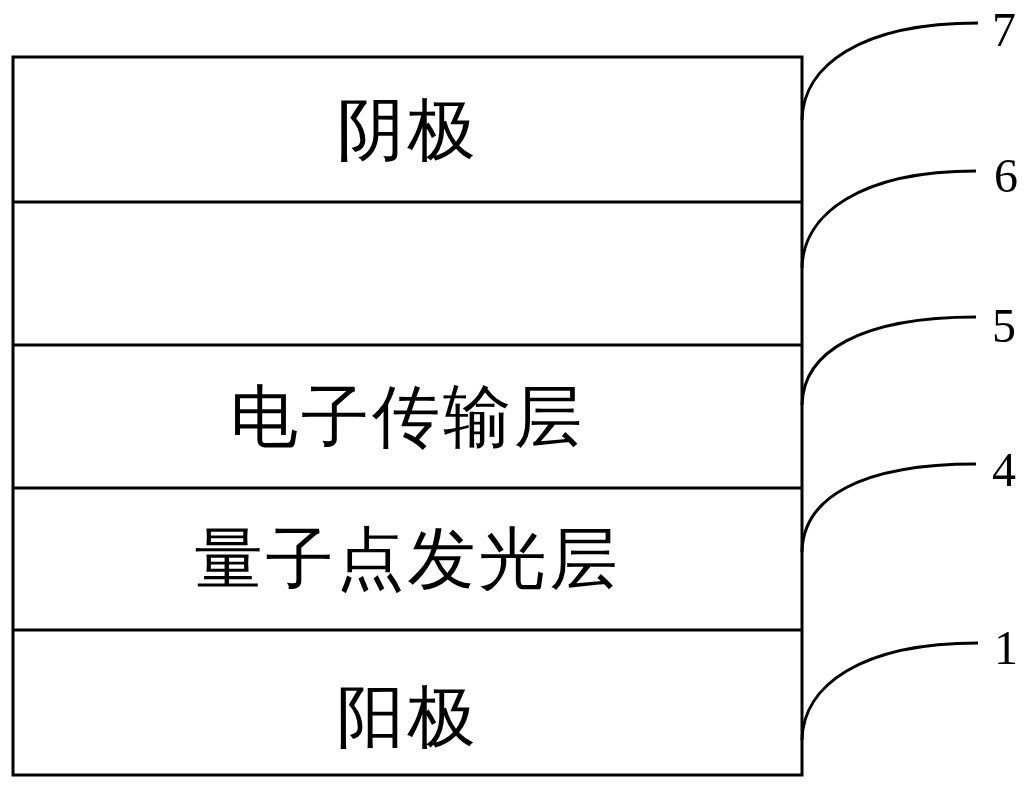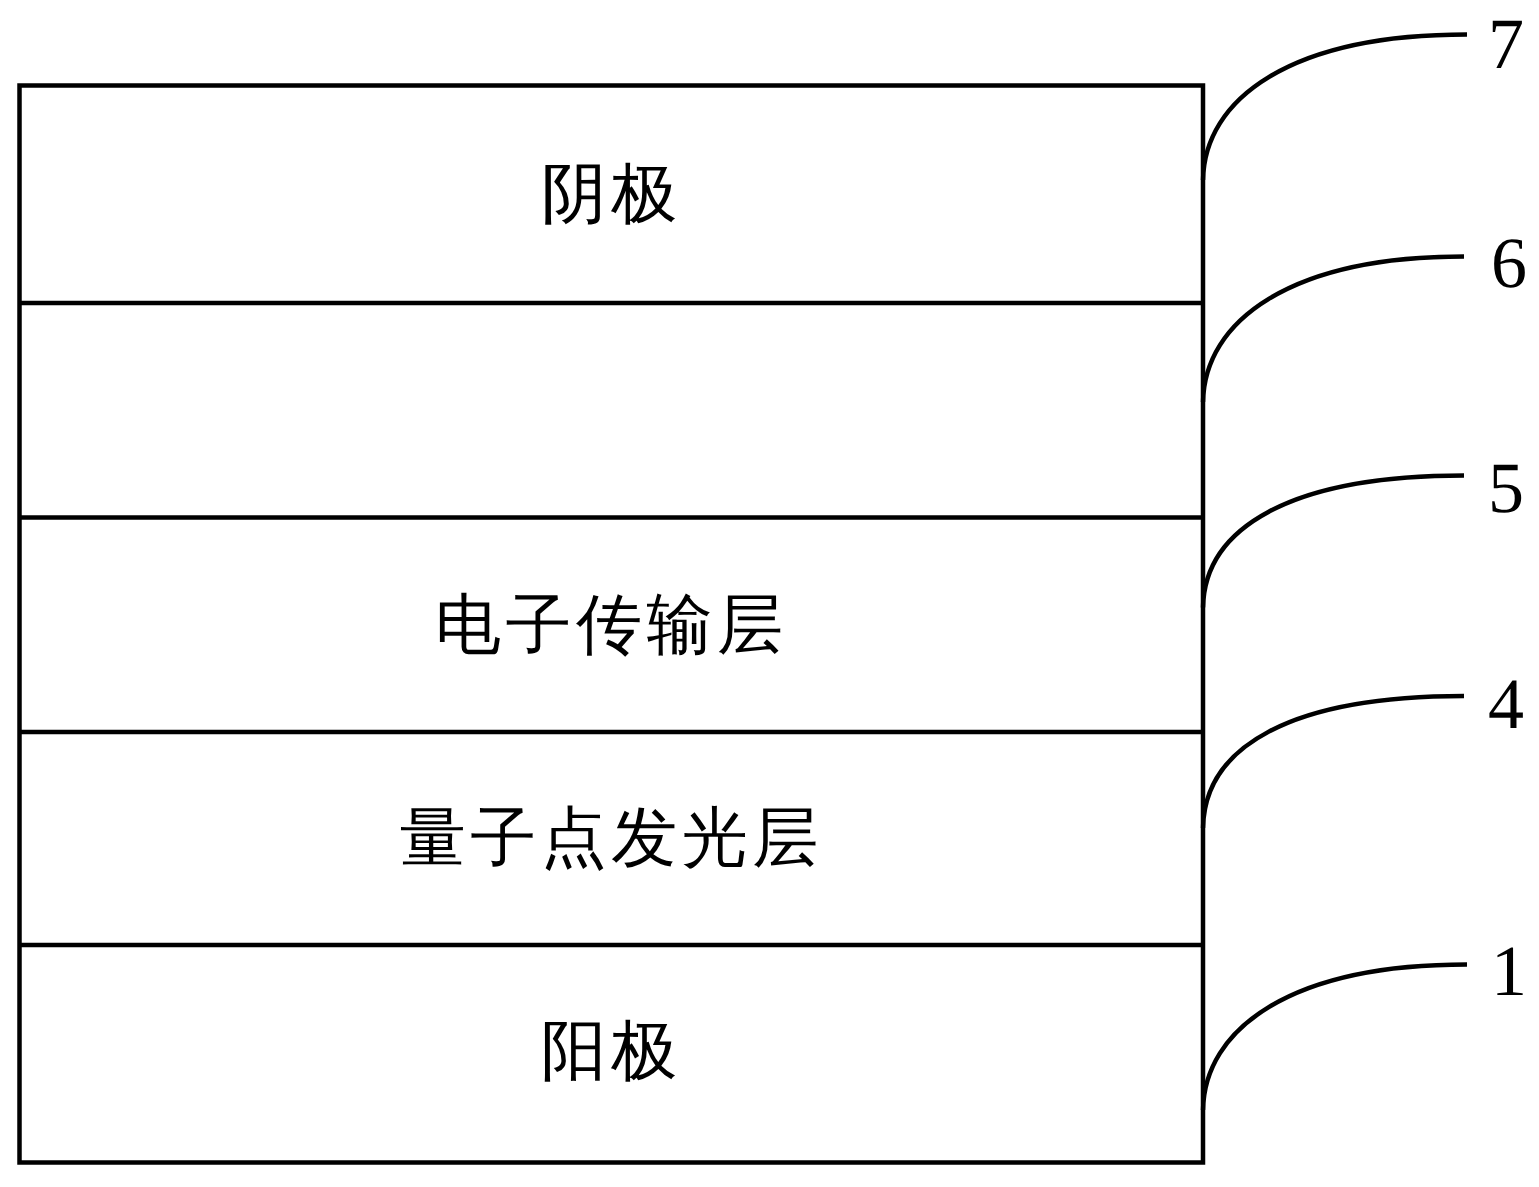--- a/index.html
+++ b/index.html
@@ -25,21 +25,21 @@
   .layer-row {
     position: absolute;
     left: 13px;
     width: 789px;
     display: flex;
     align-items: center;
     justify-content: center;
   }
   .layer-label {
     color: #000000;
-    font-size: 44px;
+    font-size: 68px;
     letter-spacing: 3px;
     line-height: 1;
     white-space: nowrap;
   }
   .ref-num {
     position: absolute;
     width: 48px;
     height: 60px;
     display: flex;
     align-items: center;
@@ -76,21 +76,21 @@
 
 
   <div class="layer-row" style="top:345px; height:143px;">
     <span class="layer-label">电子传输层</span>
   </div>
 
   <div class="layer-row" style="top:488px; height:142px;">
     <span class="layer-label">量子点发光层</span>
   </div>
 
-  <div class="layer-row" style="top:628px; height:145px;">
+  <div class="layer-row" style="top:644px; height:145px;">
     <span class="layer-label">阳极</span>
   </div>
 
   <div class="ref-num" style="left:980px; top:0px;">7</div>
   <div class="ref-num" style="left:982px; top:146px;">6</div>
   <div class="ref-num" style="left:980px; top:296px;">5</div>
   <div class="ref-num" style="left:980px; top:440px;">4</div>
   <div class="ref-num" style="left:982px; top:618px;">1</div>
 
 </div>

